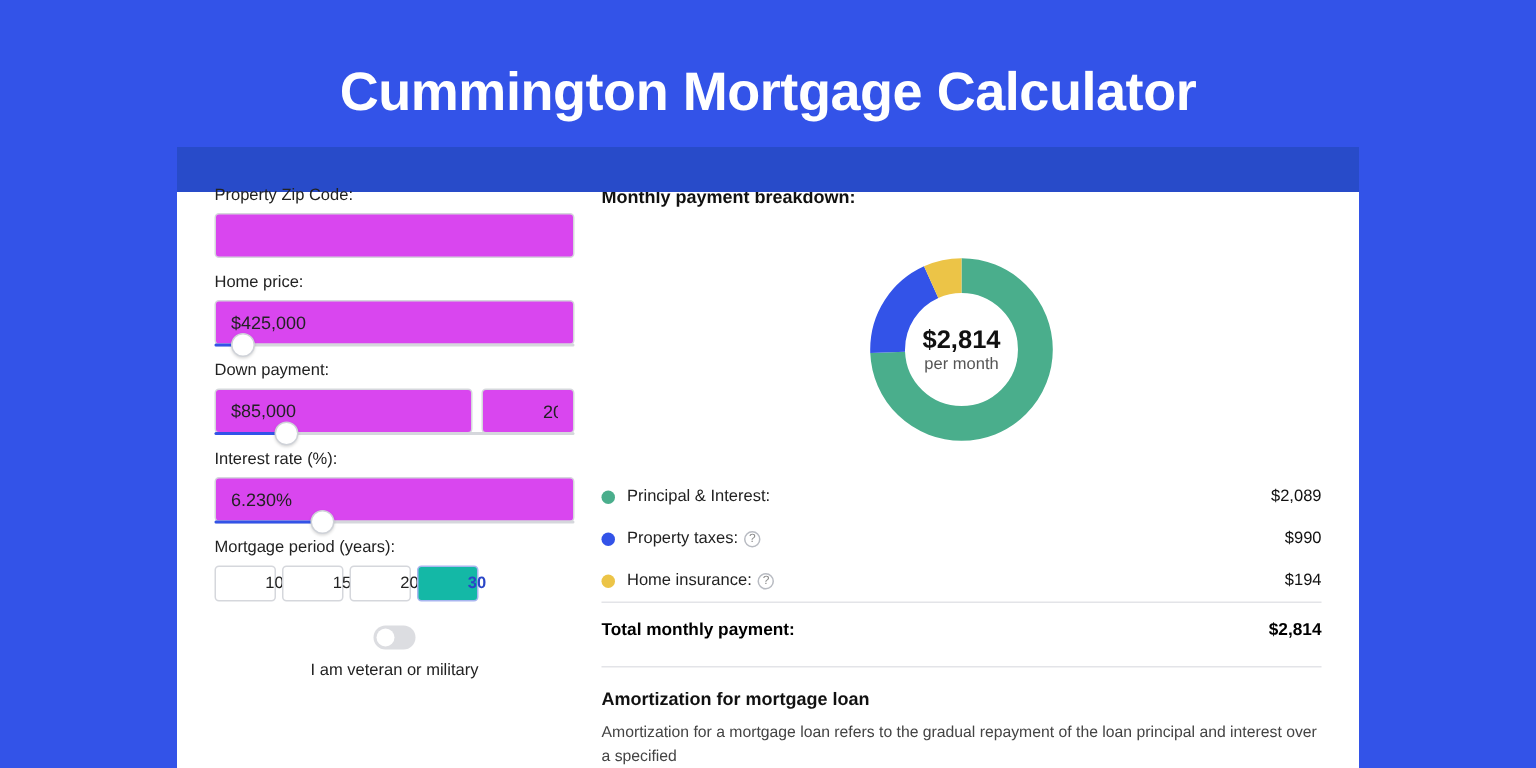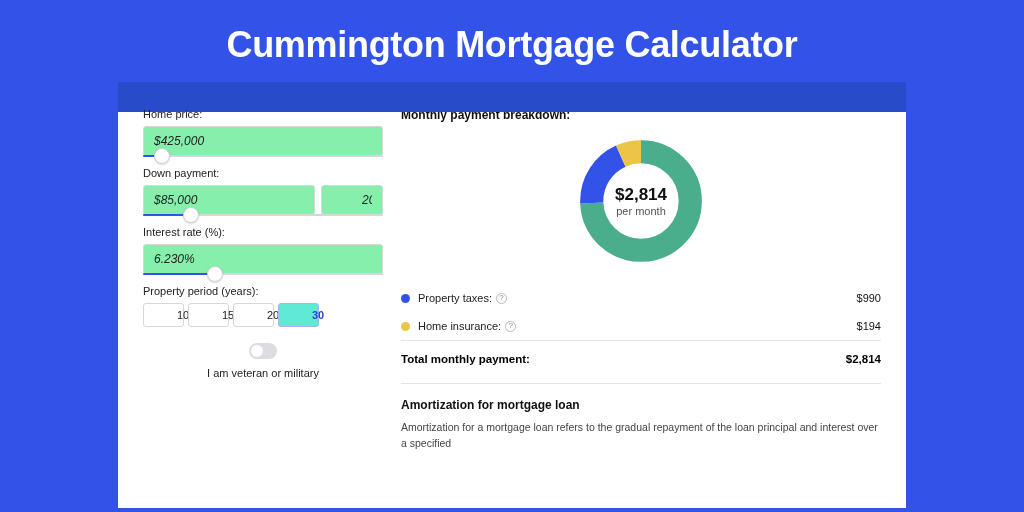--- a/index.html
+++ b/index.html
@@ -3,21 +3,21 @@
 <meta charset="utf-8">
 <style>
   * { box-sizing: border-box; margin: 0; padding: 0; }
   html, body { width: 1024px; height: 512px; overflow: hidden; font-family: -apple-system, BlinkMacSystemFont, "Segoe UI", Arial, sans-serif; }
   body { background: #3353e8; }
   .page-title {
     text-align: center;
     color: #fff;
     font-size: 36px;
     font-weight: 800;
-    padding: 24px 0 22px;
+    padding: 40px 0 22px;
     letter-spacing: -0.3px;
   }
   .header-bar {
     width: 788px;
     height: 30px;
     background: #284bc9;
     margin: 0 auto;
     position: relative;
     top: -6px;
   }
@@ -39,22 +39,21 @@
     display: block;
   }
   .text-input {
     width: 100%;
     height: 30px;
     border: 1px solid #d5d7dc;
     border-radius: 3px;
     padding: 0 10px;
     font-size: 12px;
     color: #222;
-    background: #86efac;
-    font-style: italic;
+    background: #d946ef;
   }
   .field-block { margin-bottom: 10px; position: relative; }
   .slider-track {
     height: 2px;
     background: #d5d7dc;
     position: relative;
     margin-top: -1px;
     border-radius: 2px;
   }
   .slider-fill {
@@ -87,21 +86,21 @@
     border-radius: 3px;
     font-size: 11px;
     color: #222;
     display: flex;
     align-items: center;
     justify-content: center;
     cursor: pointer;
     padding-left: 39px;
   }
   .period-btn.active {
-    background: #5eead4;
+    background: #14b8a6;
     border-color: #a9b6ef;
     color: #2a46c7;
     font-weight: 600;
   }
   .vet-row { display: flex; align-items: center; gap: 8px; margin-top: 16px; flex-direction: column; }
   .toggle {
     width: 28px;
     height: 16px;
     background: #dcdde1;
     border-radius: 10px;
@@ -115,21 +114,21 @@
     width: 12px; height: 12px;
     background: #fff;
     border-radius: 50%;
   }
   .vet-label { font-size: 11px; color: #222; }
 
   .breakdown-title {
     font-size: 12px;
     font-weight: 700;
     color: #111;
-    margin-bottom: 8px;
+    margin-bottom: 24px;
   }
   .donut-wrap {
     display: flex;
     justify-content: center;
     padding: 6px 0 6px;
   }
   .donut {
     width: 130px;
     position: relative;
   }
@@ -197,20 +196,24 @@
 </head>
 <body>
 
 <div class="page-title">Cummington Mortgage Calculator</div>
 <div class="header-bar"></div>
 
 <div class="panel">
 
   <div class="left-col">
 
+    <div class="field-block">
+      <label class="field-label">Property Zip Code:</label>
+      <input class="text-input" value="" style="">
+    </div>
 
     <div class="field-block">
       <label class="field-label">Home price:</label>
       <input class="text-input" value="$425,000" style="">
       <div class="slider-track">
         <div class="slider-fill" id="hp-fill" style="width: 8%;"></div>
         <div class="slider-thumb" id="hp-thumb" style="left: 8%;"></div>
       </div>
     </div>
 
@@ -229,21 +232,21 @@
     <div class="field-block">
       <label class="field-label">Interest rate (%):</label>
       <input class="text-input" value="6.230%" style="">
       <div class="slider-track">
         <div class="slider-fill" id="ir-fill" style="width: 30%;"></div>
         <div class="slider-thumb" id="ir-thumb" style="left: 30%;"></div>
       </div>
     </div>
 
     <div class="field-block">
-      <label class="field-label">Property period (years):</label>
+      <label class="field-label">Mortgage period (years):</label>
       <div class="period-row" id="period-row">
           <div class="period-btn">10</div>
           <div class="period-btn">15</div>
           <div class="period-btn">20</div>
           <div class="period-btn active">30</div>
         </div>
     </div>
 
     <div class="vet-row">
       <div class="toggle"></div>
@@ -264,20 +267,27 @@
           </svg>
         <div class="donut-center">
           <div class="donut-amount">$2,814</div>
           <div class="donut-sub">per month</div>
         </div>
       </div>
     </div>
 
     <div class="legend" id="legend">
         <div class="legend-row">
+          <span class="legend-dot" style="background: rgb(74, 174, 140);"></span>
+          <span class="legend-label">
+            <span>Principal &amp; Interest:</span>
+          </span>
+          <span class="legend-val">$2,089</span>
+        </div>
+        <div class="legend-row">
           <span class="legend-dot" style="background: rgb(51, 83, 232);"></span>
           <span class="legend-label">
             <span>Property taxes:</span>
             <span class="info-ic">?</span>
           </span>
           <span class="legend-val">$990</span>
         </div>
         <div class="legend-row">
           <span class="legend-dot" style="background: rgb(236, 196, 71);"></span>
           <span class="legend-label">

